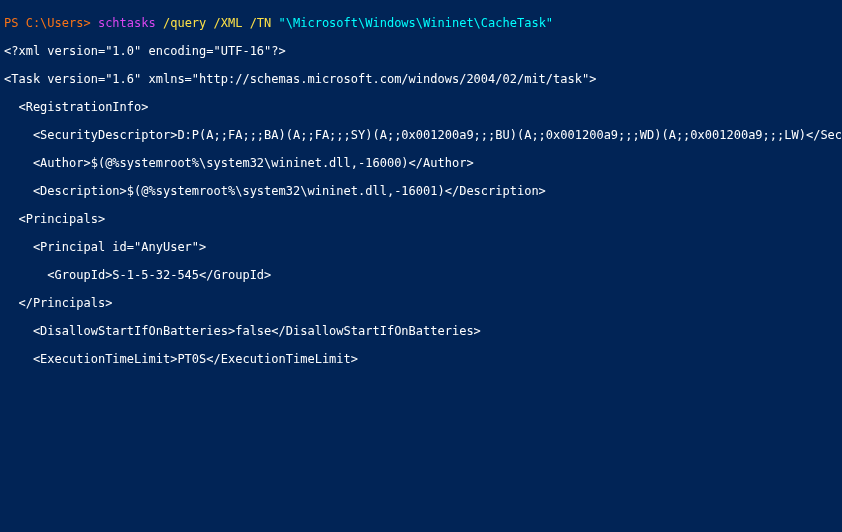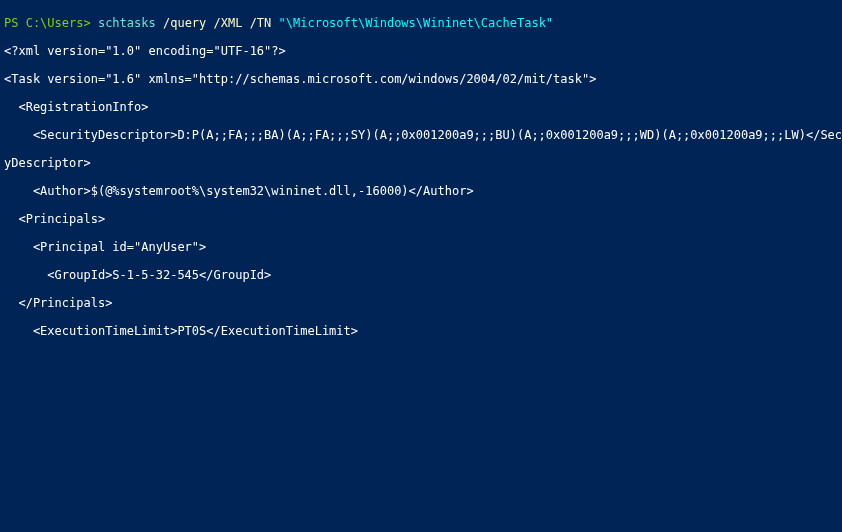--- a/index.html
+++ b/index.html
@@ -11,41 +11,42 @@
     font-family: Consolas, "Lucida Console", monospace;
     font-size: 12px;
     line-height: 14px;
     color: #ffffff;
     overflow: hidden;
   }
   .terminal {
     padding: 2px 4px;
     white-space: pre;
   }
-  .prompt { color: #84cc16; }
-  .cmd    { color: #5eead4; }
-  .arg    { color: #fef9c3; }
+  .prompt { color: #f97316; }
+  .cmd    { color: #d946ef; }
+  .arg    { color: #fde047; }
   .str    { color: #00ffff; }
   .out    { color: #ffffff; }
 </style>
 </head>
 <body>
 
 <div class="terminal">
 <div><span class="prompt">PS C:\Users&gt; </span><span class="cmd">schtasks </span><span class="arg">/query /XML /TN </span><span class="str">"\Microsoft\Windows\Wininet\CacheTask"</span></div>
 <div class="out">&lt;?xml version="1.0" encoding="UTF-16"?&gt;</div>
 <div class="out">&lt;Task version="1.6" xmlns="http://schemas.microsoft.com/windows/2004/02/mit/task"&gt;</div>
 <div class="out">  &lt;RegistrationInfo&gt;</div>
 <div class="out">    &lt;SecurityDescriptor&gt;D:P(A;;FA;;;BA)(A;;FA;;;SY)(A;;0x001200a9;;;BU)(A;;0x001200a9;;;WD)(A;;0x001200a9;;;LW)&lt;/Securit</div>
-<div class="out">yDescriptor&gt;</div>
 <div class="out">    &lt;Author&gt;$(@%systemroot%\system32\wininet.dll,-16000)&lt;/Author&gt;</div>
+<div class="out">    &lt;Description&gt;$(@%systemroot%\system32\wininet.dll,-16001)&lt;/Description&gt;</div>
 <div class="out">  &lt;Principals&gt;</div>
 <div class="out">    &lt;Principal id="AnyUser"&gt;</div>
 <div class="out">      &lt;GroupId&gt;S-1-5-32-545&lt;/GroupId&gt;</div>
 <div class="out">  &lt;/Principals&gt;</div>
+<div class="out">    &lt;DisallowStartIfOnBatteries&gt;false&lt;/DisallowStartIfOnBatteries&gt;</div>
 <div class="out">    &lt;ExecutionTimeLimit&gt;PT0S&lt;/ExecutionTimeLimit&gt;</div>
 
 
 
 
 
 
 
 
 

